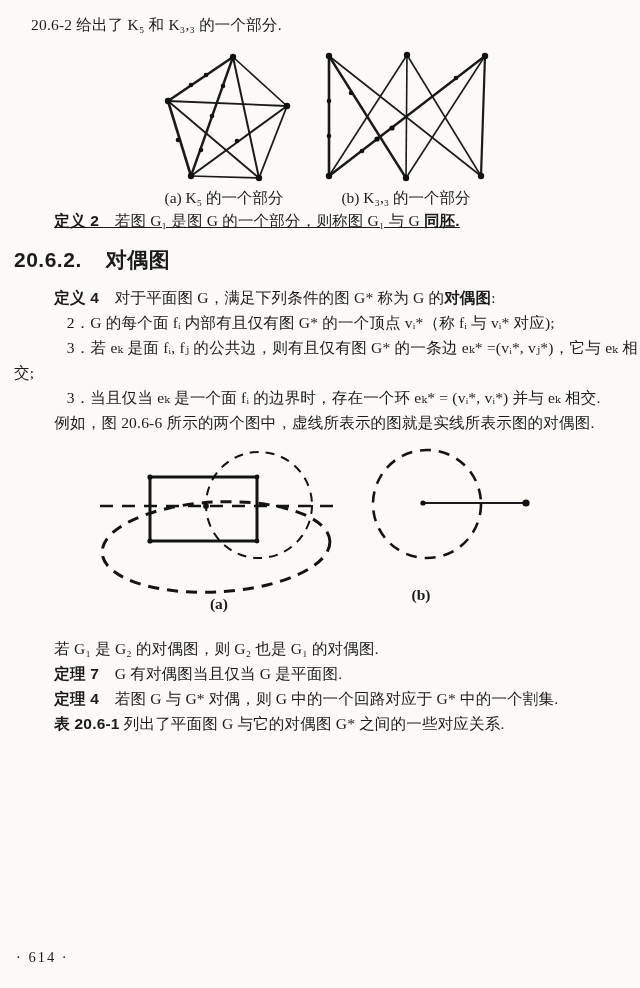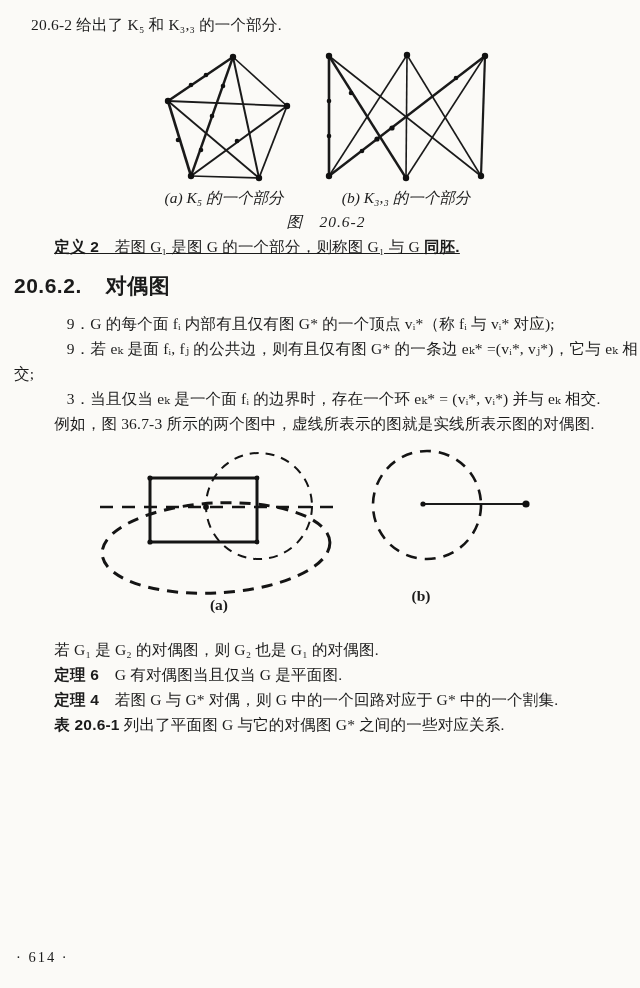--- a/index.html
+++ b/index.html
@@ -31,21 +31,21 @@
     position:absolute;left:16px;bottom:22px;font-size:14.5px;letter-spacing:2px;text-align:center;
   }
 </style>
 </head>
 <body>
 
 <div class="page">
 
   <p class="body ind-small">20.6-2 给出了 K₅ 和 K₃,₃ 的一个部分.</p>
 
-  <figure style="margin-top:6px;font-style:italic;">
+  <figure style="margin-top:6px;">
     <svg width="612" height="165" viewBox="0 0 612 165">
 
       <g>
         <line class="edge" x1="219" y1="14" x2="154" y2="58" stroke-width="2.6"></line>
         <line class="edge" x1="219" y1="14" x2="273" y2="63" stroke-width="1.6"></line>
         <line class="edge" x1="154" y1="58" x2="177" y2="133" stroke-width="2.6"></line>
         <line class="edge" x1="273" y1="63" x2="245" y2="135" stroke-width="1.8"></line>
         <line class="edge" x1="177" y1="133" x2="245" y2="135" stroke-width="1.6"></line>
         <line class="edge" x1="219" y1="14" x2="177" y2="133" stroke-width="2.4"></line>
         <line class="edge" x1="219" y1="14" x2="245" y2="135" stroke-width="2.0"></line>
@@ -86,38 +86,40 @@
         <circle class="dot" cx="315" cy="93" r="2.3"></circle>
         <circle class="dot" cx="337" cy="50" r="2.3"></circle>
         <circle class="dot" cx="442" cy="35" r="2.3"></circle>
         <circle class="dot" cx="378" cy="85" r="2.6"></circle>
         <circle class="dot" cx="363" cy="96" r="2.6"></circle>
         <circle class="dot" cx="348" cy="108" r="2.3"></circle>
       </g>
       <text x="210" y="160" text-anchor="middle">(a) K₅ 的一个部分</text>
       <text x="392" y="160" text-anchor="middle">(b) K₃,₃ 的一个部分</text>
     </svg>
-    <figcaption class="fig-caption">图　20.6-2</figcaption>
   </figure>
 
   <p class="body ind-para" style="text-decoration:underline;">
     <span class="lbl">定义 2</span><span>　若图 G₁ 是图 G 的一个部分，则称图 G₁ 与 G </span><span class="emph">同胚.</span>
   </p>
 
   <h2 class="sec">
     <span>20.6.2.</span><span class="sec-title">对偶图</span>
   </h2>
 
 
+  <p class="body ind-para">
+    <span class="lbl">定义 4</span><span>　对于平面图 G，满足下列条件的图 G* 称为 G 的</span><span class="emph">对偶图</span><span>:</span>
+  </p>
 
-  <p class="body ind-item">9．G 的每个面 fᵢ 内部有且仅有图 G* 的一个顶点 vᵢ*（称 fᵢ 与 vᵢ* 对应);</p>
-  <p class="body ind-item">9．若 eₖ 是面 fᵢ, fⱼ 的公共边，则有且仅有图 G* 的一条边 eₖ* =(vᵢ*, vⱼ*)，它与 eₖ 相交;</p>
+  <p class="body ind-item">2．G 的每个面 fᵢ 内部有且仅有图 G* 的一个顶点 vᵢ*（称 fᵢ 与 vᵢ* 对应);</p>
+  <p class="body ind-item">3．若 eₖ 是面 fᵢ, fⱼ 的公共边，则有且仅有图 G* 的一条边 eₖ* =(vᵢ*, vⱼ*)，它与 eₖ 相交;</p>
   <p class="body ind-item">3．当且仅当 eₖ 是一个面 fᵢ 的边界时，存在一个环 eₖ* = (vᵢ*, vᵢ*) 并与 eₖ 相交.</p>
 
-  <p class="body ind-para">例如，图 36.7-3 所示的两个图中，虚线所表示的图就是实线所表示图的对偶图.</p>
+  <p class="body ind-para">例如，图 20.6-6 所示的两个图中，虚线所表示的图就是实线所表示图的对偶图.</p>
 
   <figure style="margin-top:4px;">
     <svg width="612" height="185" viewBox="0 0 612 185">
 
       <g>
         <ellipse class="dash" cx="202" cy="108" rx="114" ry="45" stroke-width="3" stroke-dasharray="11 8" transform="rotate(-3 202 108)"></ellipse>
         <circle class="dash" cx="245" cy="66" r="53" stroke-width="2" stroke-dasharray="9 7"></circle>
         <line class="dash" x1="86" y1="67" x2="320" y2="67" stroke-width="2.6" stroke-dasharray="13 9"></line>
         <rect x="136" y="38" width="107" height="64" fill="none" stroke="#151515" stroke-width="3"></rect>
         <circle class="dot" cx="136" cy="38" r="2.6"></circle>
@@ -134,21 +136,21 @@
         <circle class="dot" cx="409" cy="64" r="2.6"></circle>
       </g>
       <text style="font-weight:bold;" x="205" y="170" text-anchor="middle">(a)</text>
       <text style="font-weight:bold;" x="407" y="161" text-anchor="middle">(b)</text>
     </svg>
   </figure>
 
   <p class="body ind-para" style="margin-top:12px;">若 G₁ 是 G₂ 的对偶图，则 G₂ 也是 G₁ 的对偶图.</p>
 
   <p class="body ind-para">
-    <span class="lbl">定理 6</span><span>　G 有对偶图当且仅当 G 是平面图.</span>
+    <span class="lbl">定理 7</span><span>　G 有对偶图当且仅当 G 是平面图.</span>
   </p>
 
   <p class="body ind-para">
     <span class="lbl">定理 4</span><span>　若图 G 与 G* 对偶，则 G 中的一个回路对应于 G* 中的一个割集.</span>
   </p>
 
   <p class="body ind-para">
     <span class="lbl">表 20.6-1</span><span> 列出了平面图 G 与它的对偶图 G* 之间的一些对应关系.</span>
   </p>
 

